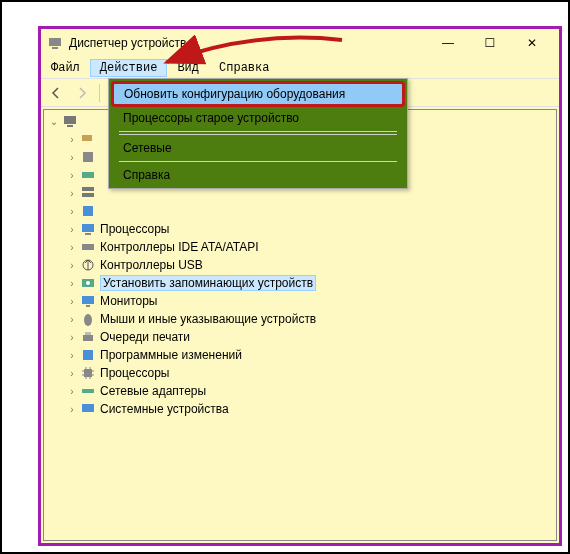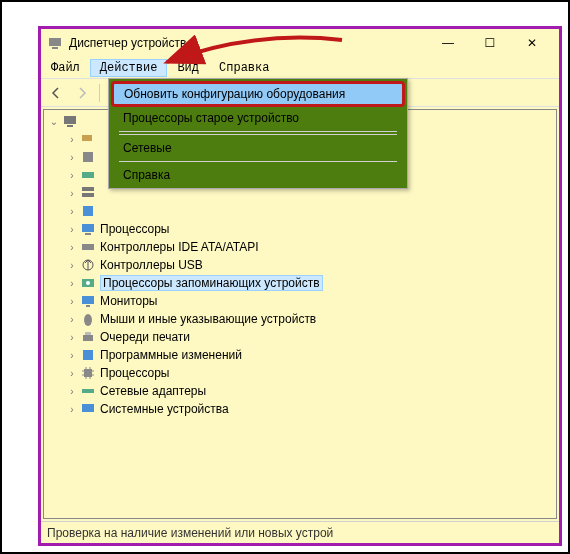--- a/index.html
+++ b/index.html
@@ -139,21 +139,21 @@
           <path d="M8 3v10M5 6l3-3 3 3" stroke="#555" fill="none"></path>
         </svg>
         <span class="nlabel">Контроллеры USB</span>
       </div>
     <div class="node indent1">
         <span class="expander">›</span>
         <svg class="nicon" viewBox="0 0 16 16">
           <rect x="2" y="4" width="12" height="8" fill="#5a8"></rect>
           <circle cx="8" cy="8" r="2" fill="#fff"></circle>
         </svg>
-        <span class="nlabel selected">Процессоры запоминающих устройств</span>
+        <span class="nlabel selected">Установить запоминающих устройств</span>
       </div>
     <div class="node indent1">
         <span class="expander">›</span>
         <svg class="nicon" viewBox="0 0 16 16">
           <rect x="2" y="3" width="12" height="8" fill="#4a90d9"></rect>
           <rect x="6" y="12" width="4" height="2" fill="#888"></rect>
         </svg>
         <span class="nlabel">Мониторы</span>
       </div>
     <div class="node indent1">
@@ -193,23 +193,20 @@
         </svg>
         <span class="nlabel">Сетевые адаптеры</span>
       </div>
     <div class="node indent1">
         <span class="expander">›</span>
         <svg class="nicon" viewBox="0 0 16 16">
           <rect x="2" y="3" width="12" height="8" fill="#4a90d9"></rect>
         </svg>
         <span class="nlabel">Системные устройства</span>
       </div>
-  </div>
-  <div class="statusbar">
-    <span>Проверка на наличие изменений или новых устрой</span>
   </div>
 </div>
 
 <div class="dropdown">
   <div class="ddrow hl">Обновить конфигурацию оборудования</div>
   <div class="ddrow">Процессоры старое устройство</div>
   <div class="ddsep"></div>
   <div class="ddsep"></div>
   <div class="ddrow">Сетевые</div>
   <div class="ddsep"></div>

